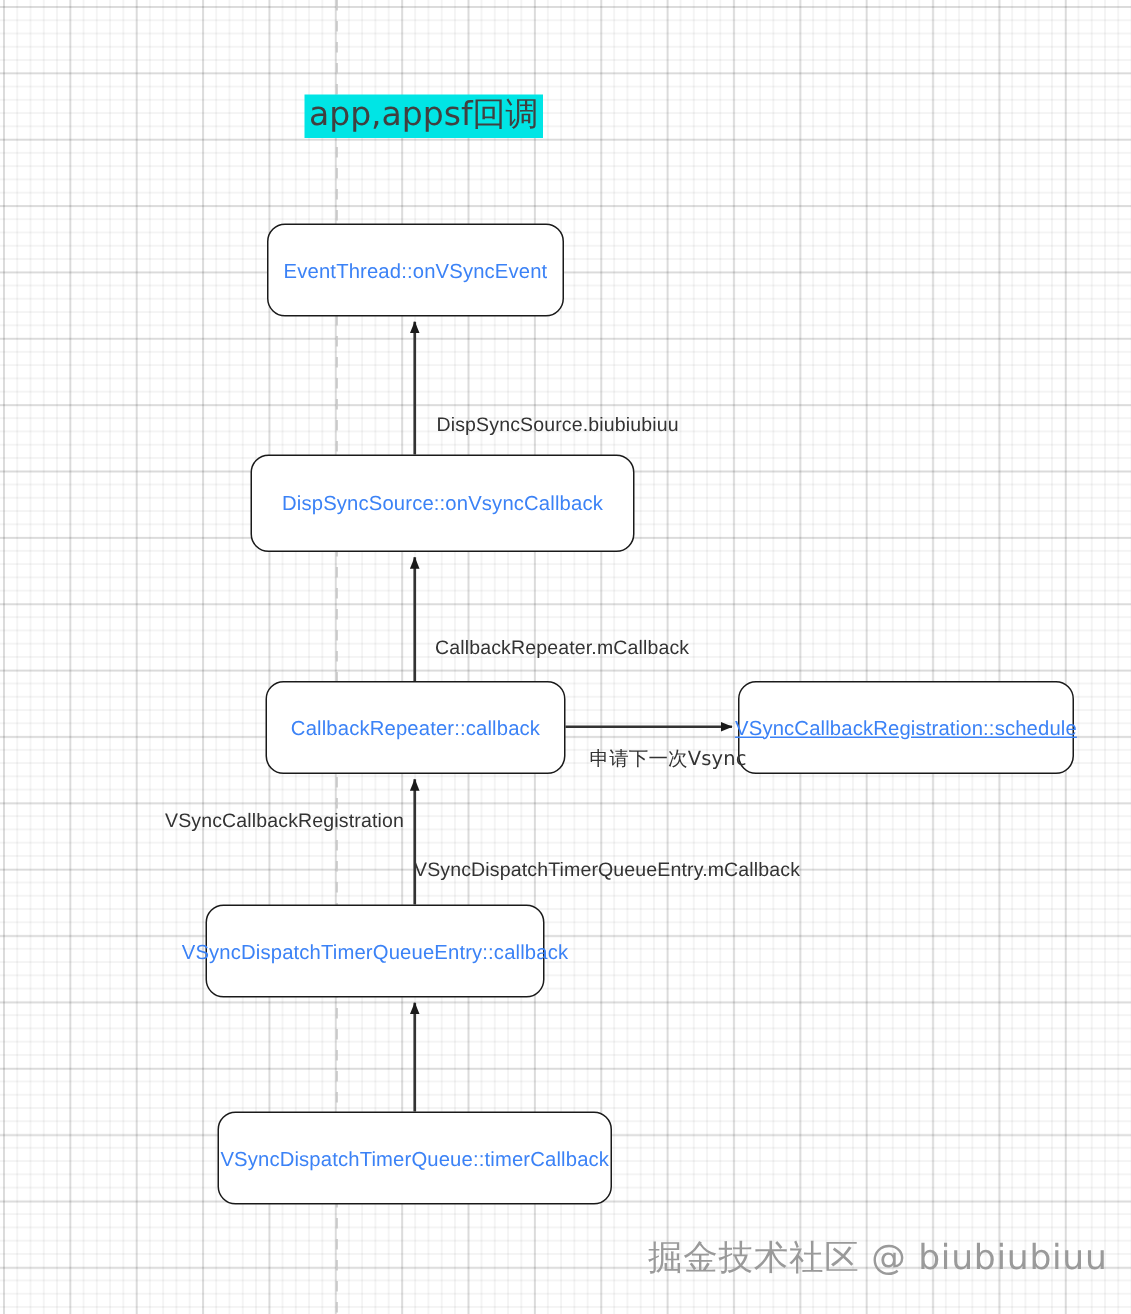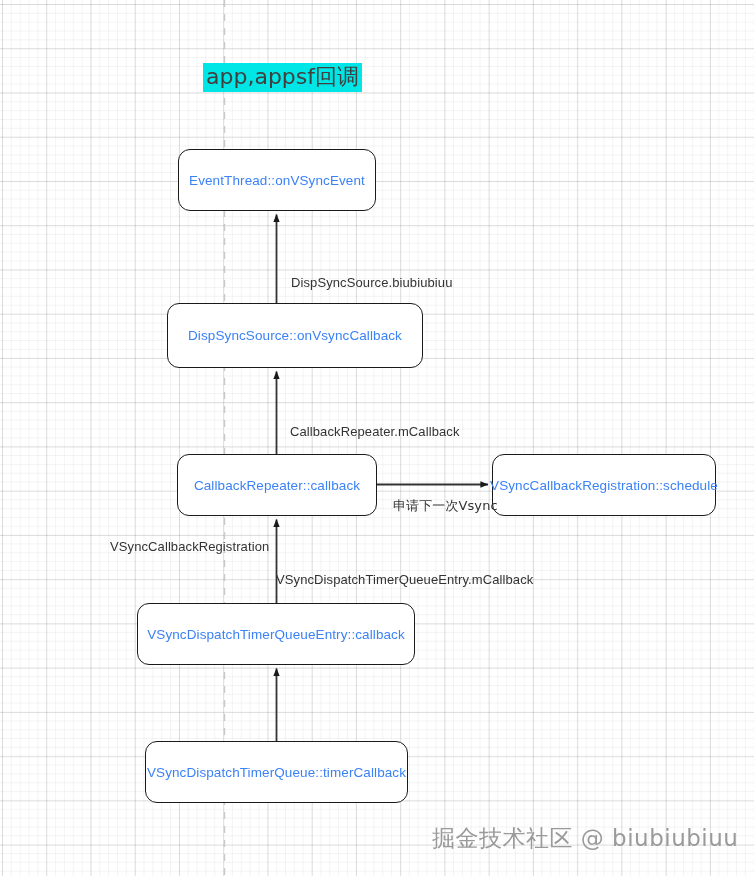--- a/index.html
+++ b/index.html
@@ -119,25 +119,25 @@
   </div>
 
   <div class="node" style="left:167px; top:303px; width:256px; height:65px;">
     <span>DispSyncSource::onVsyncCallback</span>
   </div>
 
   <div class="node" style="left:177px; top:454px; width:200px; height:62px;">
     <span>CallbackRepeater::callback</span>
   </div>
 
-  <div class="node" style="left:492px; top:454px; width:224px; height:62px;">
+  <div class="node" style="left:492px; top:454px; width:224px; height:62px;text-decoration:underline;">
     <span>VSyncCallbackRegistration::schedule</span>
   </div>
 
-  <div class="node" style="left:137px; top:603px; width:278px; height:62px;">
+  <div class="node" style="left:137px; top:603px; width:226px; height:62px;">
     <span>VSyncDispatchTimerQueueEntry::callback</span>
   </div>
 
   <div class="node" style="left:145px; top:741px; width:263px; height:62px;">
     <span>VSyncDispatchTimerQueue::timerCallback</span>
   </div>
 
   <div class="edge-label" style="left:291px; top:275px;">DispSyncSource.biubiubiuu</div>
 
   <div class="edge-label" style="left:290px; top:424px;">CallbackRepeater.mCallback</div>

